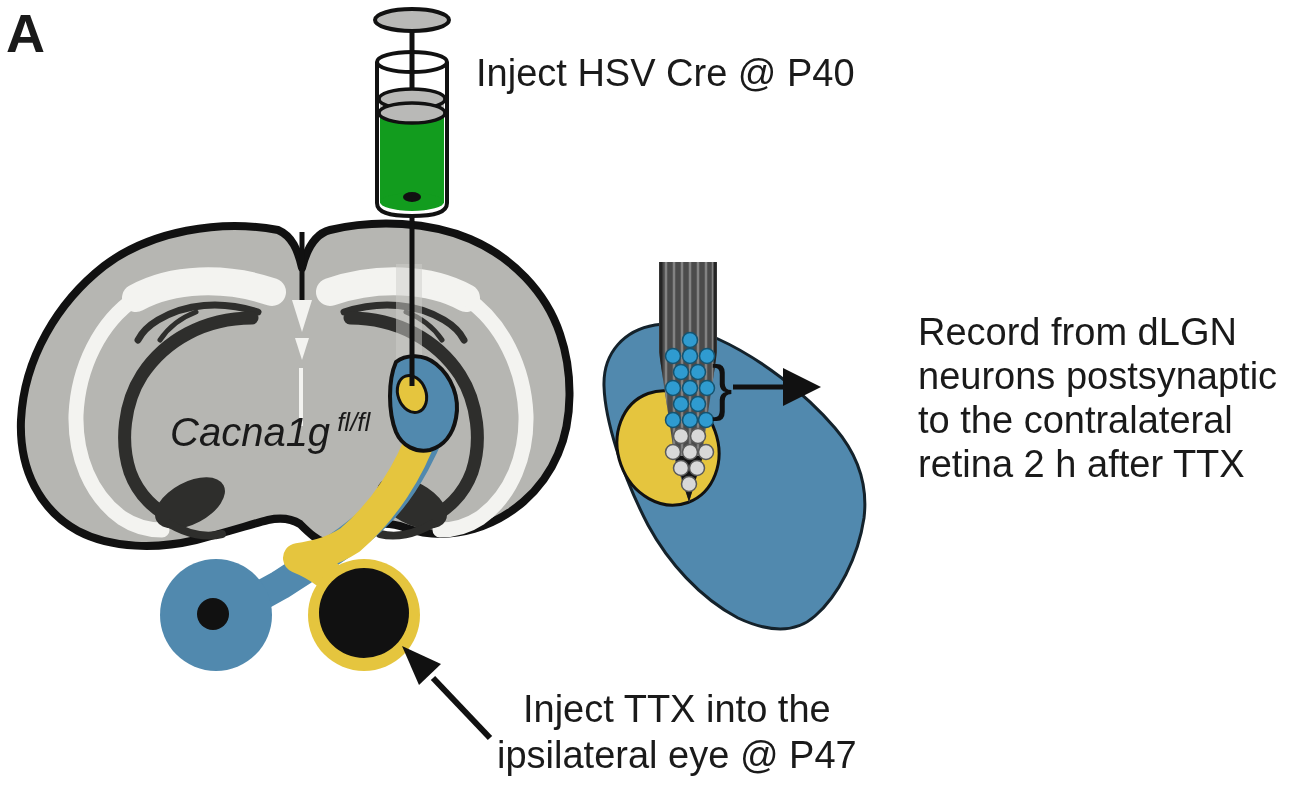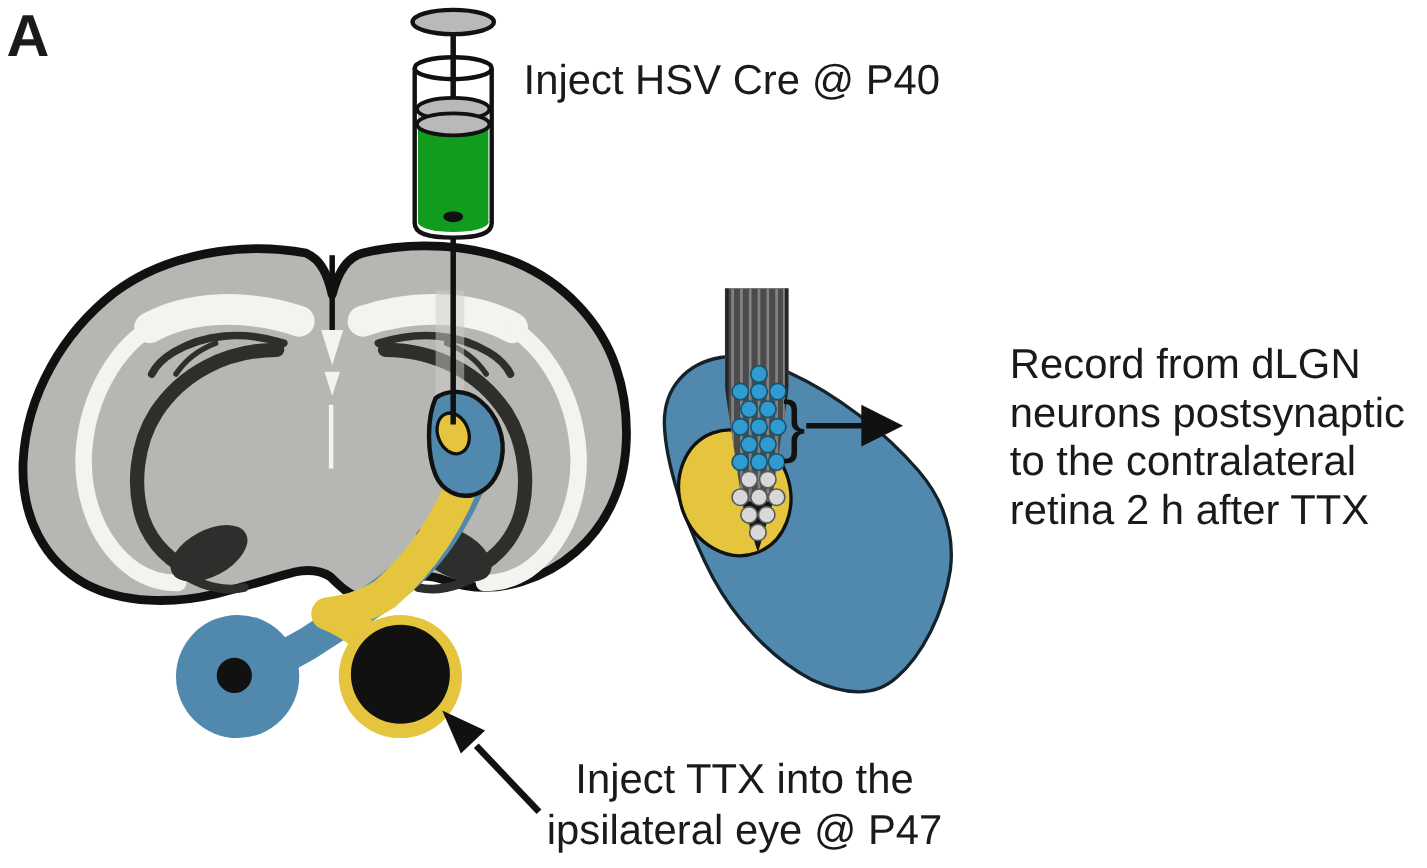--- a/index.html
+++ b/index.html
@@ -191,20 +191,23 @@
         <line class="ol" x1="733" y1="387" x2="788" y2="387" stroke-width="5"></line>
         <polygon class="fill-ol" points="783,368 821,387 783,406"></polygon>
       </g>
     </g>
   </svg>
 
   <div class="lbl panel-label">A</div>
 
   <div class="lbl inject-virus">Inject HSV Cre @ P40</div>
 
+  <div class="lbl genotype">
+    <span class="gene">Cacna1g</span><span class="allele">fl/fl</span>
+  </div>
 
   <div class="lbl inject-ttx">Inject TTX into the
 ipsilateral eye @ P47</div>
 
   <div class="lbl record-note">Record from dLGN
 neurons postsynaptic
 to the contralateral
 retina 2 h after TTX</div>
 
 </div>

